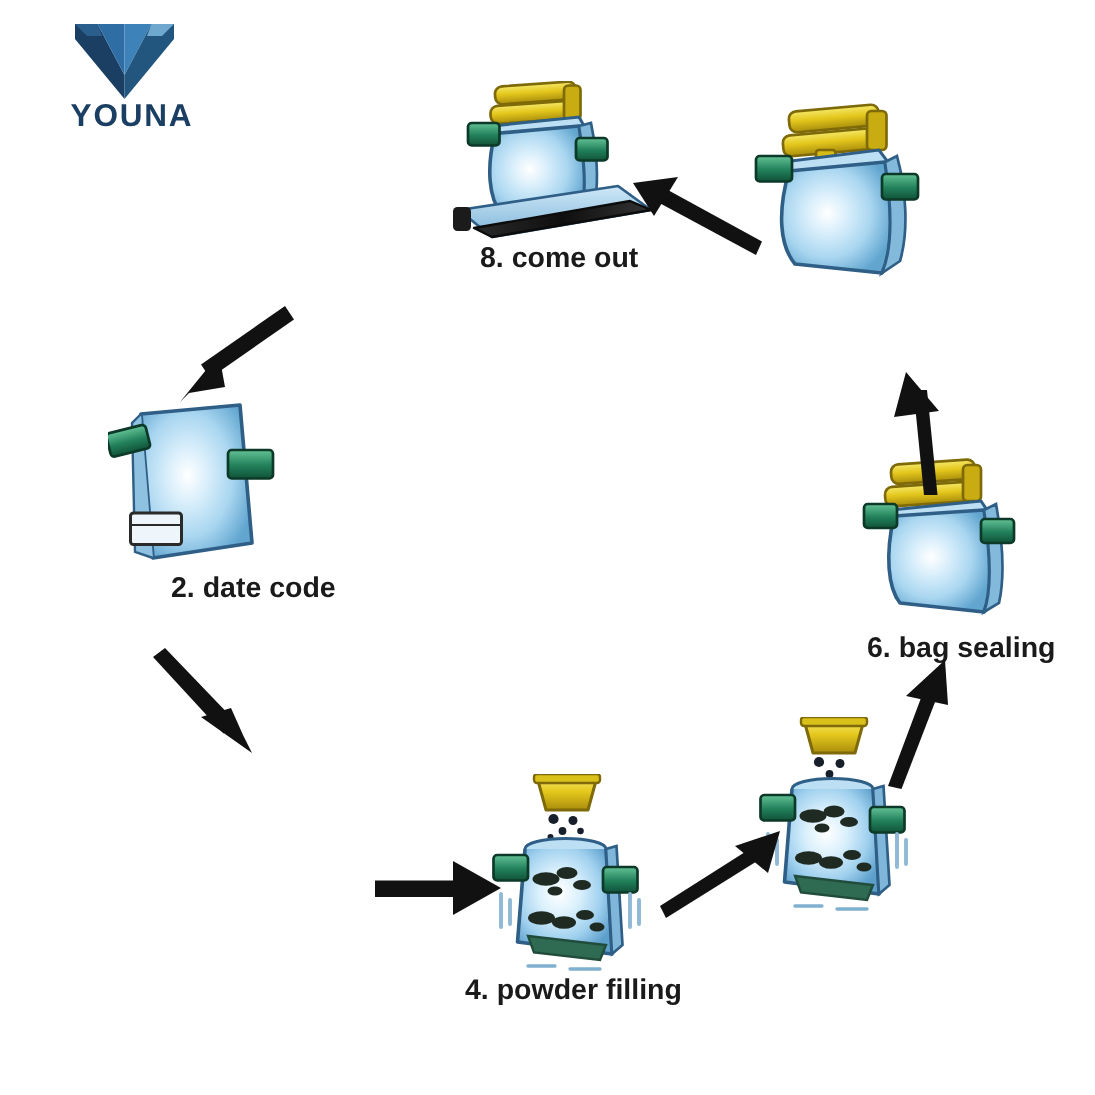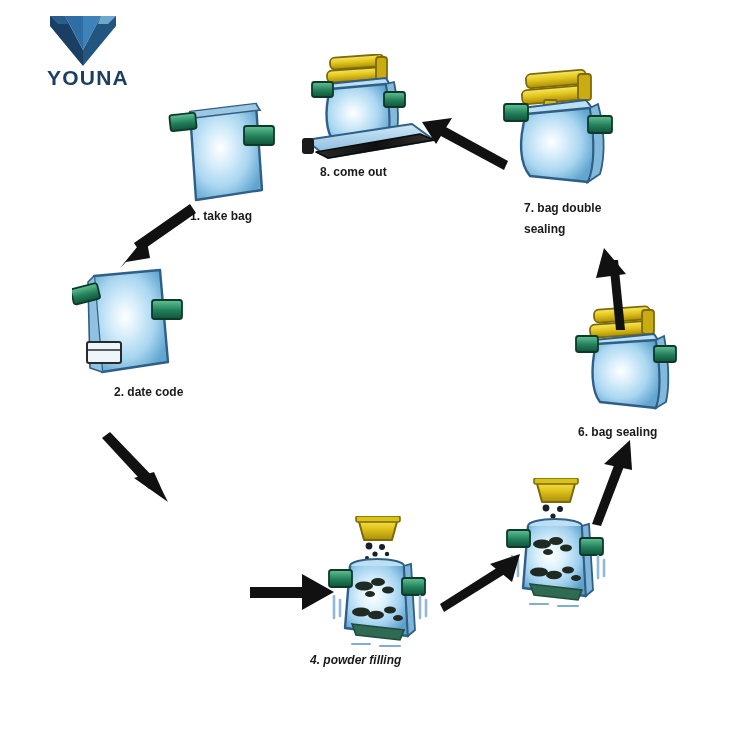--- a/index.html
+++ b/index.html
@@ -23,21 +23,21 @@
     color:#1b3f63;
   }
 
   
   .step{position:absolute;}
   .art{position:absolute;left:0;top:0;}
   .lbl{
     position:absolute;
     font-family:"Liberation Sans", sans-serif;
     font-weight:bold;
-    font-size:12px;
+    font-size:19px;
     line-height:21px;
     color:#1a1a1a;
     white-space:pre-line;
   }
   .arrow{position:absolute;}
 </style>
 </head>
 <body>
 
 <div id="stage">
@@ -90,54 +90,41 @@
         <stop offset="100%" stop-color="#7fb6da"></stop>
       </linearGradient>
       <linearGradient id="probeG" x1="0" y1="0" x2="1" y2="0">
         <stop offset="0%" stop-color="#e9e98a"></stop>
         <stop offset="60%" stop-color="#b9b83c"></stop>
         <stop offset="100%" stop-color="#8a8a22"></stop>
       </linearGradient>
     </defs>
   </svg>
 
-  <div class="step" style="left:168px;top:96px;width:120px;height:140px;">
-    <div class="art">
-      <svg width="120" height="115" viewBox="0 0 120 115">
-        <polygon points="22,16 88,8 94,94 28,104" fill="url(#bagG)" stroke="#2f5f86" stroke-width="2.4" stroke-linejoin="round"></polygon>
-        <polyline points="22,16 26,22 92,14 88,8" fill="#9cc8e4" stroke="#2f5f86" stroke-width="1.6"></polyline>
-        <g stroke="#0d3a28" stroke-width="1.8">
-          <rect x="2" y="18" width="26" height="16" rx="2.5" fill="url(#gripG)" transform="rotate(-6 15 26)"></rect>
-          <rect x="76" y="30" width="30" height="19" rx="2.5" fill="url(#gripG)"></rect>
-        </g>
-      </svg>
-    </div>
-    <div class="lbl" style="left:22px;top:110px;">1. take bag</div>
-  </div>
 
   <div class="step" style="left:72px;top:264px;width:160px;height:140px;">
     <div class="art">
       <svg width="150" height="120" viewBox="0 0 150 120">
         <polygon points="22,12 88,6 96,98 30,108" fill="url(#bagG)" stroke="#2f5f86" stroke-width="2.4" stroke-linejoin="round"></polygon>
         <polyline points="22,12 16,18 18,104 30,108" fill="#8fc1e0" stroke="#2f5f86" stroke-width="1.6"></polyline>
         <g stroke="#0d3a28" stroke-width="1.8">
           <rect x="0" y="22" width="27" height="16" rx="2.5" fill="url(#gripG)" transform="rotate(-14 13 30)"></rect>
           <rect x="80" y="36" width="30" height="19" rx="2.5" fill="url(#gripG)"></rect>
         </g>
         <g>
           <rect x="15" y="78" width="34" height="21" rx="2" fill="#eef6fb" stroke="#2a2a2a" stroke-width="2"></rect>
           <line x1="15" y1="86" x2="49" y2="86" stroke="#2a2a2a" stroke-width="1.4"></line>
         </g>
       </svg>
     </div>
     <div class="lbl" style="left:42px;top:118px;text-align:center;">2. date code</div>
   </div>
 
 
-  <div class="step" style="left:312px;top:516px;width:160px;height:160px;font-style:italic;">
+  <div class="step" style="left:312px;top:516px;width:160px;height:160px;">
     <div class="art">
       <svg width="135" height="140" viewBox="0 0 135 140">
         <g>
           <path d="M46 2 L86 2 L80 24 L52 24 Z" fill="url(#sealG)" stroke="#7e6a08" stroke-width="2" stroke-linejoin="round"></path>
           <rect x="44" y="0" width="44" height="6" rx="2" fill="#d9c11a" stroke="#7e6a08" stroke-width="1.6"></rect>
         </g>
         <g fill="#17202a">
           <circle cx="57" cy="30" r="3.4"></circle>
             <circle cx="70" cy="31" r="3.0"></circle>
           <circle cx="63" cy="38" r="2.6"></circle>
@@ -252,22 +239,20 @@
         </g>
         <path d="M22 40 L86 32 L92 40 L28 48 Z" fill="#bcdff4" stroke="#2f5f86" stroke-width="2"></path>
         <path d="M26 46 C18 74 20 96 30 108 L88 114 C96 96 94 66 90 40 L26 46 Z" fill="url(#bagG)" stroke="#2f5f86" stroke-width="2.4" stroke-linejoin="round"></path>
         <path d="M90 40 C94 66 96 96 88 114 L100 106 C106 86 104 58 98 36 Z" fill="#83baDC" stroke="#2f5f86" stroke-width="1.8"></path>
         <g stroke="#0d3a28" stroke-width="1.8">
           <rect x="4" y="36" width="24" height="17" rx="2.5" fill="url(#gripG)"></rect>
           <rect x="88" y="48" width="24" height="17" rx="2.5" fill="url(#gripG)"></rect>
         </g>
       </svg>
     </div>
-    <div class="lbl" style="left:24px;top:130px;">7. bag double
-sealing</div>
   </div>
 
   <div class="step" style="left:300px;top:54px;width:160px;height:140px;">
     <div class="art">
       <svg width="145" height="120" viewBox="0 0 145 120">
         <g stroke="#7e6a08" stroke-width="1.8" stroke-linejoin="round">
           <rect x="30" y="2" width="54" height="12" rx="5" fill="url(#sealG)" transform="rotate(-4 57 8)"></rect>
           <rect x="27" y="15" width="54" height="12" rx="5" fill="url(#sealG)" transform="rotate(-4 54 21)"></rect>
           <rect x="76" y="3" width="11" height="23" rx="3" fill="#c9ab12"></rect>
         </g>

